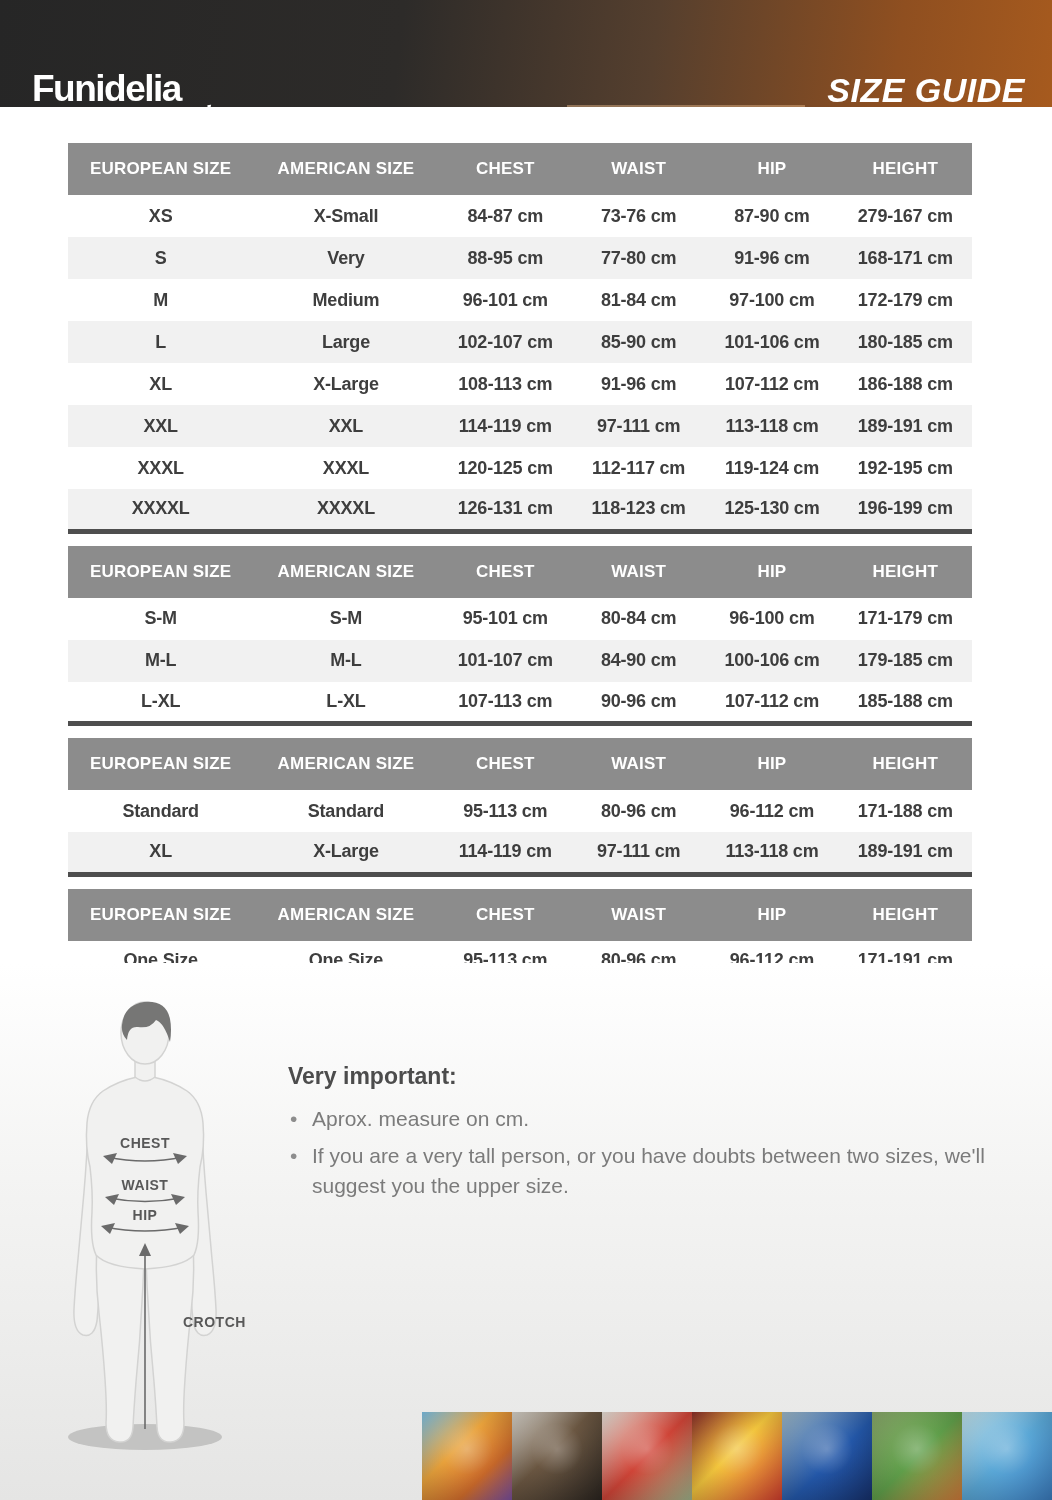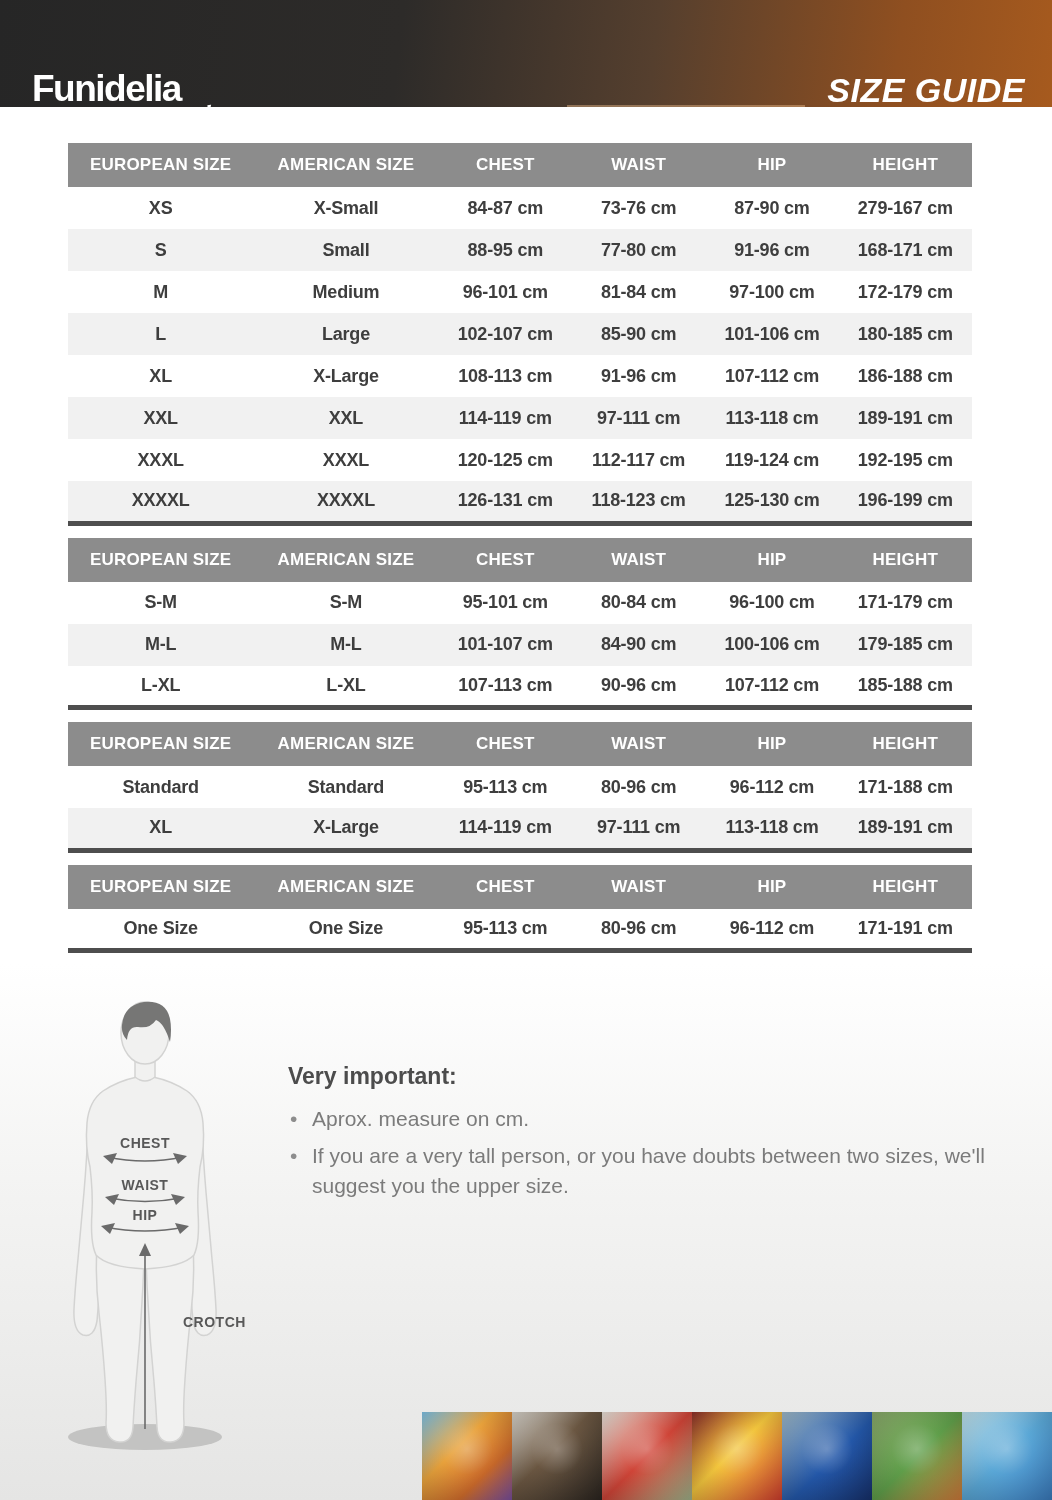--- a/index.html
+++ b/index.html
@@ -22,21 +22,21 @@
   .hdr-spacer { flex:1; }
   .hdr-line { width:238px; height:2px; background:rgba(233,186,140,0.45); margin-right:22px; }
   .hdr-title { color:#ffffff; font-size:34px; font-weight:bold; letter-spacing:0.5px; margin-right:27px; line-height:1;font-style:italic; }
 
   
   .tables-wrap { width:904px; margin:36px 0 0 68px; }
   table.size-table { width:100%; border-collapse:collapse; table-layout:fixed; margin-bottom:12px; border-bottom:5px solid #4e4e4e; }
   col.wide { width:20.5%; } col.narrow { width:14.75%; }
   .size-table th {
     background:#8c8c8c; color:#ffffff; height:44px; font-size:17px; font-weight:bold;
-    text-align:center; letter-spacing:0.2px; padding:0;
+    text-align:center; letter-spacing:0.2px; padding:16px;
   }
   .size-table td {
     height:42px; text-align:center; vertical-align:middle; font-size:18px; font-weight:bold;
     color:#3e3e3e; padding:0; background:#ffffff; letter-spacing:-0.2px;
   }
   .size-table tbody tr:nth-child(even) td { background:#f1f1f1; }
 
   
   .bottom {
     position:absolute; left:0; right:0; top:963px; bottom:0;
@@ -101,21 +101,21 @@
           <tr>
             <td>XS</td>
             <td>X-Small</td>
             <td>84-87 cm</td>
             <td>73-76 cm</td>
             <td>87-90 cm</td>
             <td>279-167 cm</td>
           </tr>
           <tr>
             <td>S</td>
-            <td>Small</td>
+            <td>Very</td>
             <td>88-95 cm</td>
             <td>77-80 cm</td>
             <td>91-96 cm</td>
             <td>168-171 cm</td>
           </tr>
           <tr>
             <td>M</td>
             <td>Medium</td>
             <td>96-101 cm</td>
             <td>81-84 cm</td>

